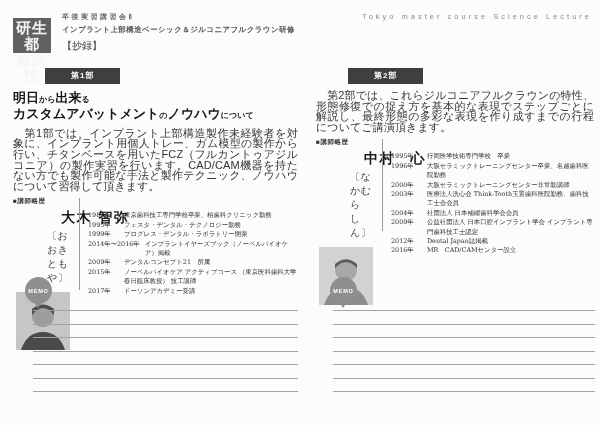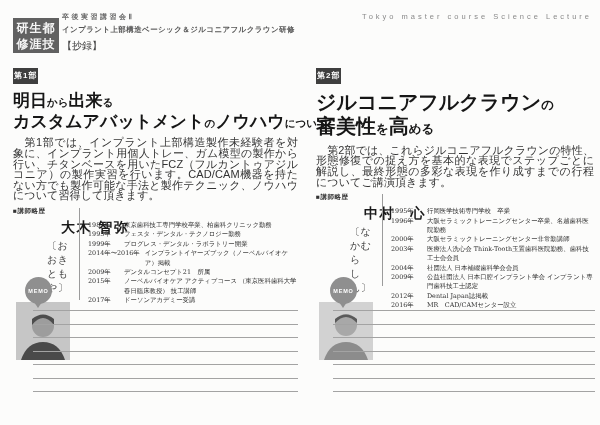--- a/index.html
+++ b/index.html
@@ -4,46 +4,46 @@
 <style>
   * { margin:0; padding:0; box-sizing:border-box; }
   html,body { background:#e9e9e9; }
   body { font-family:"Liberation Sans", sans-serif; }
   .page {
     position:relative; width:600px; height:425px; background:#fcfcfb;
     overflow:hidden; color:#2e2e2e;
   }
   
   .logo-box {
-    position:absolute; left:13px; top:18px; width:46px; height:35px;
+    position:absolute; left:13px; top:18px; width:38px; height:35px;
     background:#616161; color:#f5f5f5; text-align:center;
     font-family:"DejaVu Serif","Liberation Serif",serif; font-weight:bold;
-    font-size:12px; line-height:16px; letter-spacing:1px; padding-top:2px;
+    font-size:15px; line-height:16px; letter-spacing:1px; padding-top:2px;
   }
   .event-block { position:absolute; left:62px; top:12px; color:#5a5a5a; }
   .event-line1 { font-size:7px; font-weight:bold; letter-spacing:2.5px; color:#6a6a6a; }
   .event-line2 { font-size:7.5px; font-weight:bold; margin-top:3px; letter-spacing:0.4px; color:#555; }
   .event-line3 { font-size:10px; font-weight:normal; margin-top:4px; color:#454545;
                  font-family:"DejaVu Serif","Liberation Serif",serif; }
   .top-right {
     position:absolute; right:8px; top:12px; font-size:7.5px; letter-spacing:3px; color:#8a8a8a;
   }
   
   .col { position:absolute; top:64px; width:285px; }
   .col-left  { left:13px; }
   .col-right { left:316px; width:278px; }
   .badge {
     display:inline-block; background:#3f3f3f; color:#fff; font-size:8px;
-    font-weight:bold; padding:2px 1px 3px; letter-spacing:1px;
+    font-weight:bold; padding:2px 26px 3px; letter-spacing:1px;margin-left:32px;
   }
   .sec-title {
     margin-top:6px; font-family:"DejaVu Serif","Liberation Serif",serif;
     font-weight:bold; color:#161616; line-height:1.22; white-space:nowrap;
   }
-  .col-left  .sec-title-line { font-size:17px; }
+  .col-left  .sec-title-line { font-size:13px; }
   .col-right .sec-title-line { font-size:20px; }
   .sec-title .kana { font-size:0.62em; }
   .abstract {
     margin-top:6px; font-size:11px; line-height:10.6px; color:#333;
     text-align:justify; letter-spacing:0.1px;
   }
   
   .profile { display:flex; margin-top:6px; }
   .profile-left { width:60px; flex-shrink:0; }
   .profile-label { font-size:6.5px; font-weight:bold; color:#333; letter-spacing:0.5px; }
@@ -151,24 +151,20 @@
           <div class="bio-row">
             <span class="bio-year">2017年</span>
             <span class="bio-text">ドーソンアカデミー受講</span>
           </div>
         </div>
     </div>
   </div>
 
   <div class="col col-right">
     <span class="badge">第2部</span>
-    <div class="sec-title">
-      <div class="sec-title-line jp-mixed">ジルコニアフルクラウン<span class="kana">の</span></div>
-      <div class="sec-title-line jp-mixed">審美性<span class="kana">を</span>高<span class="kana">め</span><span class="kana">る</span></div>
-    </div>
     <div class="abstract">　第2部では、これらジルコニアフルクラウンの特性、形態修復での捉え方を基本的な表現でステップごとに解説し、最終形態の多彩な表現を作り成すまでの行程についてご講演頂きます。</div>
     <div class="profile">
       <div class="profile-left">
         <div class="profile-label">■講師略歴</div>
         <div class="speaker-name">中村　心</div>
         <div class="speaker-kana">〔なかむら しん〕</div>
         <svg class="photo" viewBox="0 0 54 58">
           <rect width="54" height="58" fill="#d2d2d2"></rect>
           <circle cx="27" cy="23" r="11" fill="#a8a8a8"></circle>
           <path d="M16 21 q11 -12 22 0 l0 -4 q-11 -9 -22 0 z" fill="#5a5a5a"></path>

